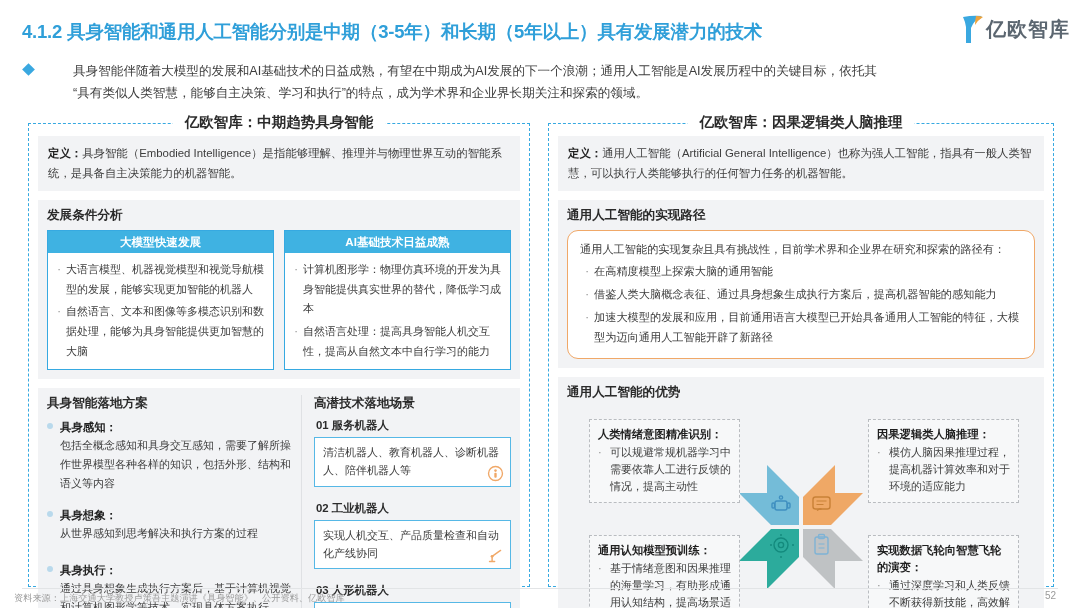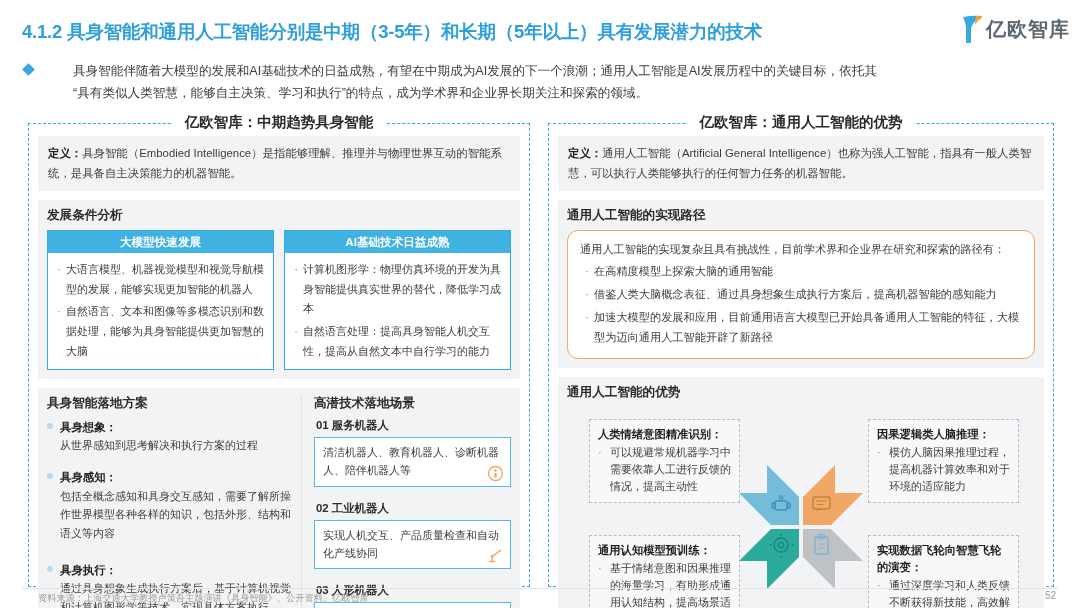--- a/index.html
+++ b/index.html
@@ -121,21 +121,21 @@
   .adv-b .dot{width:12px;flex:none;color:#8a8a8a;}
   .c1{left:22px;top:12px;}
   .c2{right:16px;top:12px;}
   .c3{left:22px;top:128px;}
   .c4{right:16px;top:128px;}
   .pinwheel{position:absolute;left:50%;top:50px;transform:translateX(-50%);}
 
   
   .footrule{position:absolute;left:22px;right:22px;top:588px;height:1px;background:#e2e4e6;}
   .foot{
-    position:absolute;left:38px;top:592px;font-size:9.2px;color:#9a9a9a;
+    position:absolute;left:14px;top:592px;font-size:9.2px;color:#9a9a9a;
   }
   .pageno{position:absolute;right:24px;top:590px;font-size:10px;color:#9a9a9a;}
 </style>
 </head>
 <body>
 
 <div class="slide">
 
   <div class="title-row">
     <div class="title-text">4.1.2 具身智能和通用人工智能分别是中期（3-5年）和长期（5年以上）具有发展潜力的技术</div>
@@ -201,30 +201,30 @@
 
       <div class="sec" style="padding-bottom:10px;">
         <div class="split">
 
           <div class="col-l">
             <div class="sec-head">具身智能落地方案</div>
 
             <div class="plan-item">
               <span class="plan-dot"></span>
               <div>
-                <div class="plan-b">具身想象：</div>
-                <div class="plan-t">从世界感知到思考解决和执行方案的过程</div>
+                <div class="plan-b">具身感知：</div>
+                <div class="plan-t">包括全概念感知和具身交互感知，需要了解所操作世界模型各种各样的知识，包括外形、结构和语义等内容</div>
               </div>
             </div>
 
             <div class="plan-item">
               <span class="plan-dot"></span>
               <div>
-                <div class="plan-b">具身感知：</div>
-                <div class="plan-t">包括全概念感知和具身交互感知，需要了解所操作世界模型各种各样的知识，包括外形、结构和语义等内容</div>
+                <div class="plan-b">具身想象：</div>
+                <div class="plan-t">从世界感知到思考解决和执行方案的过程</div>
               </div>
             </div>
 
             <div class="plan-item" style="margin-top:18px;">
               <span class="plan-dot"></span>
               <div>
                 <div class="plan-b">具身执行：</div>
                 <div class="plan-t">通过具身想象生成执行方案后，基于计算机视觉和计算机图形学等技术，实现具体方案执行</div>
               </div>
             </div>
@@ -259,21 +259,21 @@
             </div>
           </div>
 
         </div>
       </div>
 
     </div>
   </div>
 
   <div class="panel right">
-    <div class="panel-title">亿欧智库：通用人工智能的优势</div>
+    <div class="panel-title">亿欧智库：因果逻辑类人脑推理</div>
     <div class="inner">
 
       <div class="def">
         <b>定义：</b><span>通用人工智能（Artificial General Intelligence）也称为强人工智能，指具有一般人类智慧，可以执行人类能够执行的任何智力任务的机器智能。</span>
       </div>
 
       <div class="sec">
         <div class="sec-head">通用人工智能的实现路径</div>
         <div class="path">
           <div class="path-lead">通用人工智能的实现复杂且具有挑战性，目前学术界和企业界在研究和探索的路径有：</div>

